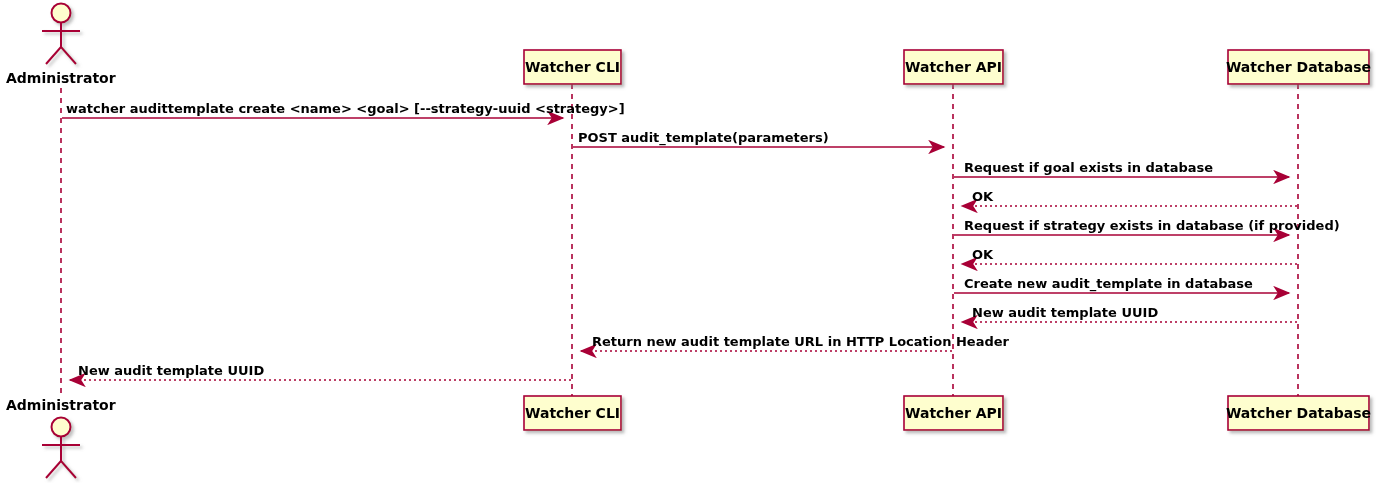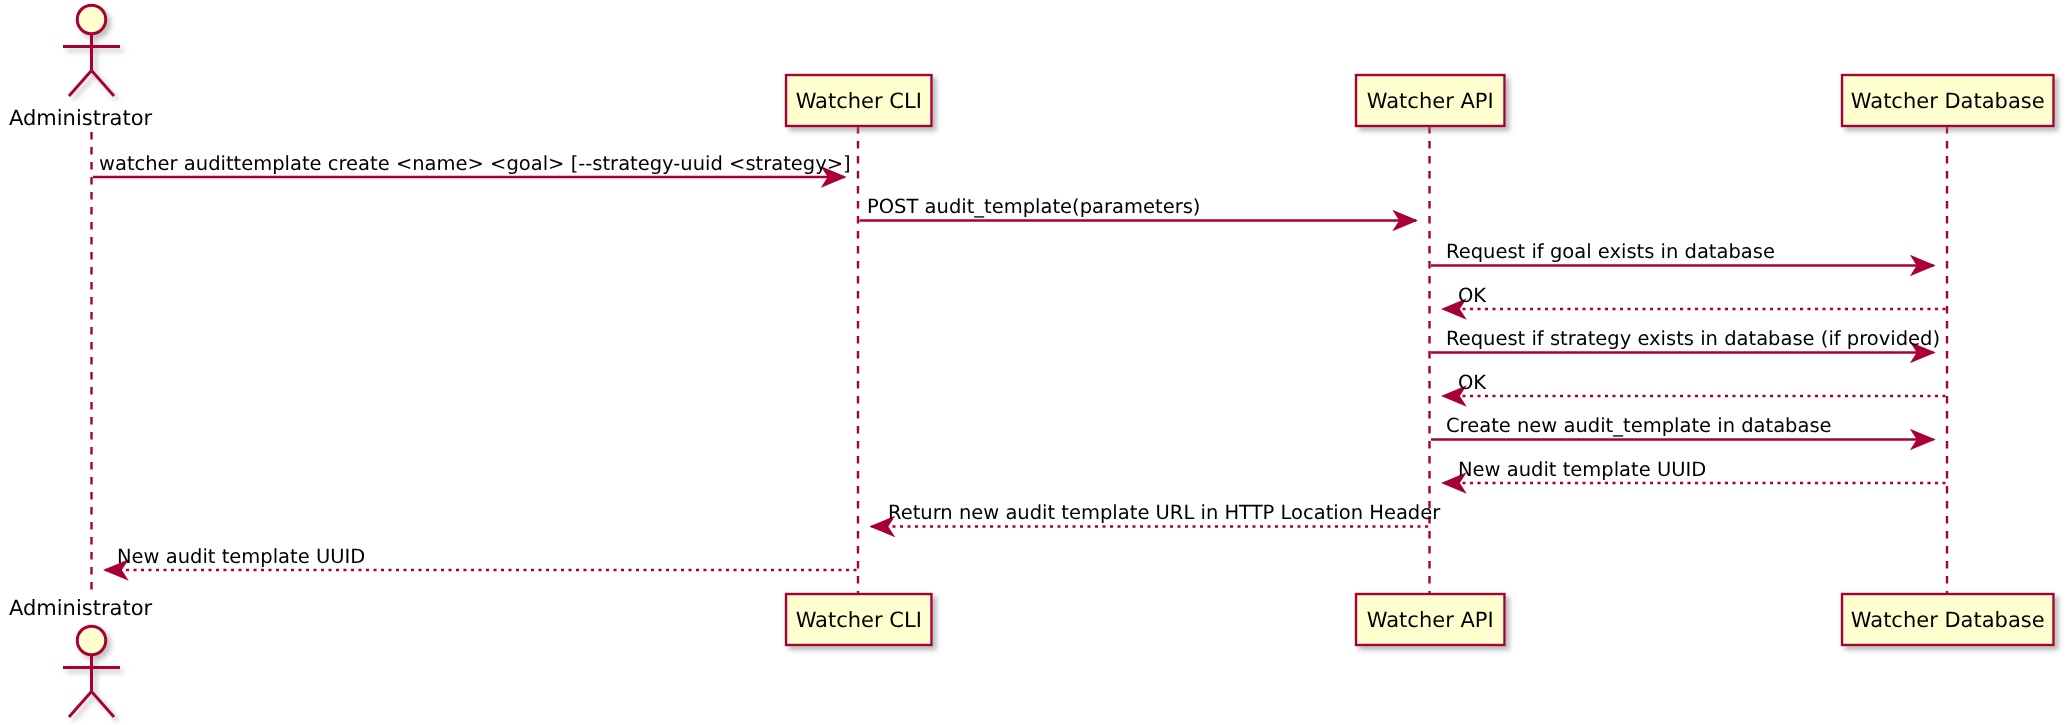--- a/index.html
+++ b/index.html
@@ -11,20 +11,21 @@
     width: 1379px;
     height: 483px;
     font-family: "DejaVu Sans", "Liberation Sans", sans-serif;
     overflow: hidden;
     position: relative;
   }
   #diagram-root {
     position: relative;
     width: 1379px;
     height: 411px;
+    font-weight: bold;
   }
   svg.diagram-canvas {
     position: absolute;
     top: 0;
     left: 0;
     width: 1379px;
     height: 483px;
   }
   .msg-label, .participant-label, .actor-label {
     font-family: "DejaVu Sans", "Liberation Sans", sans-serif;

